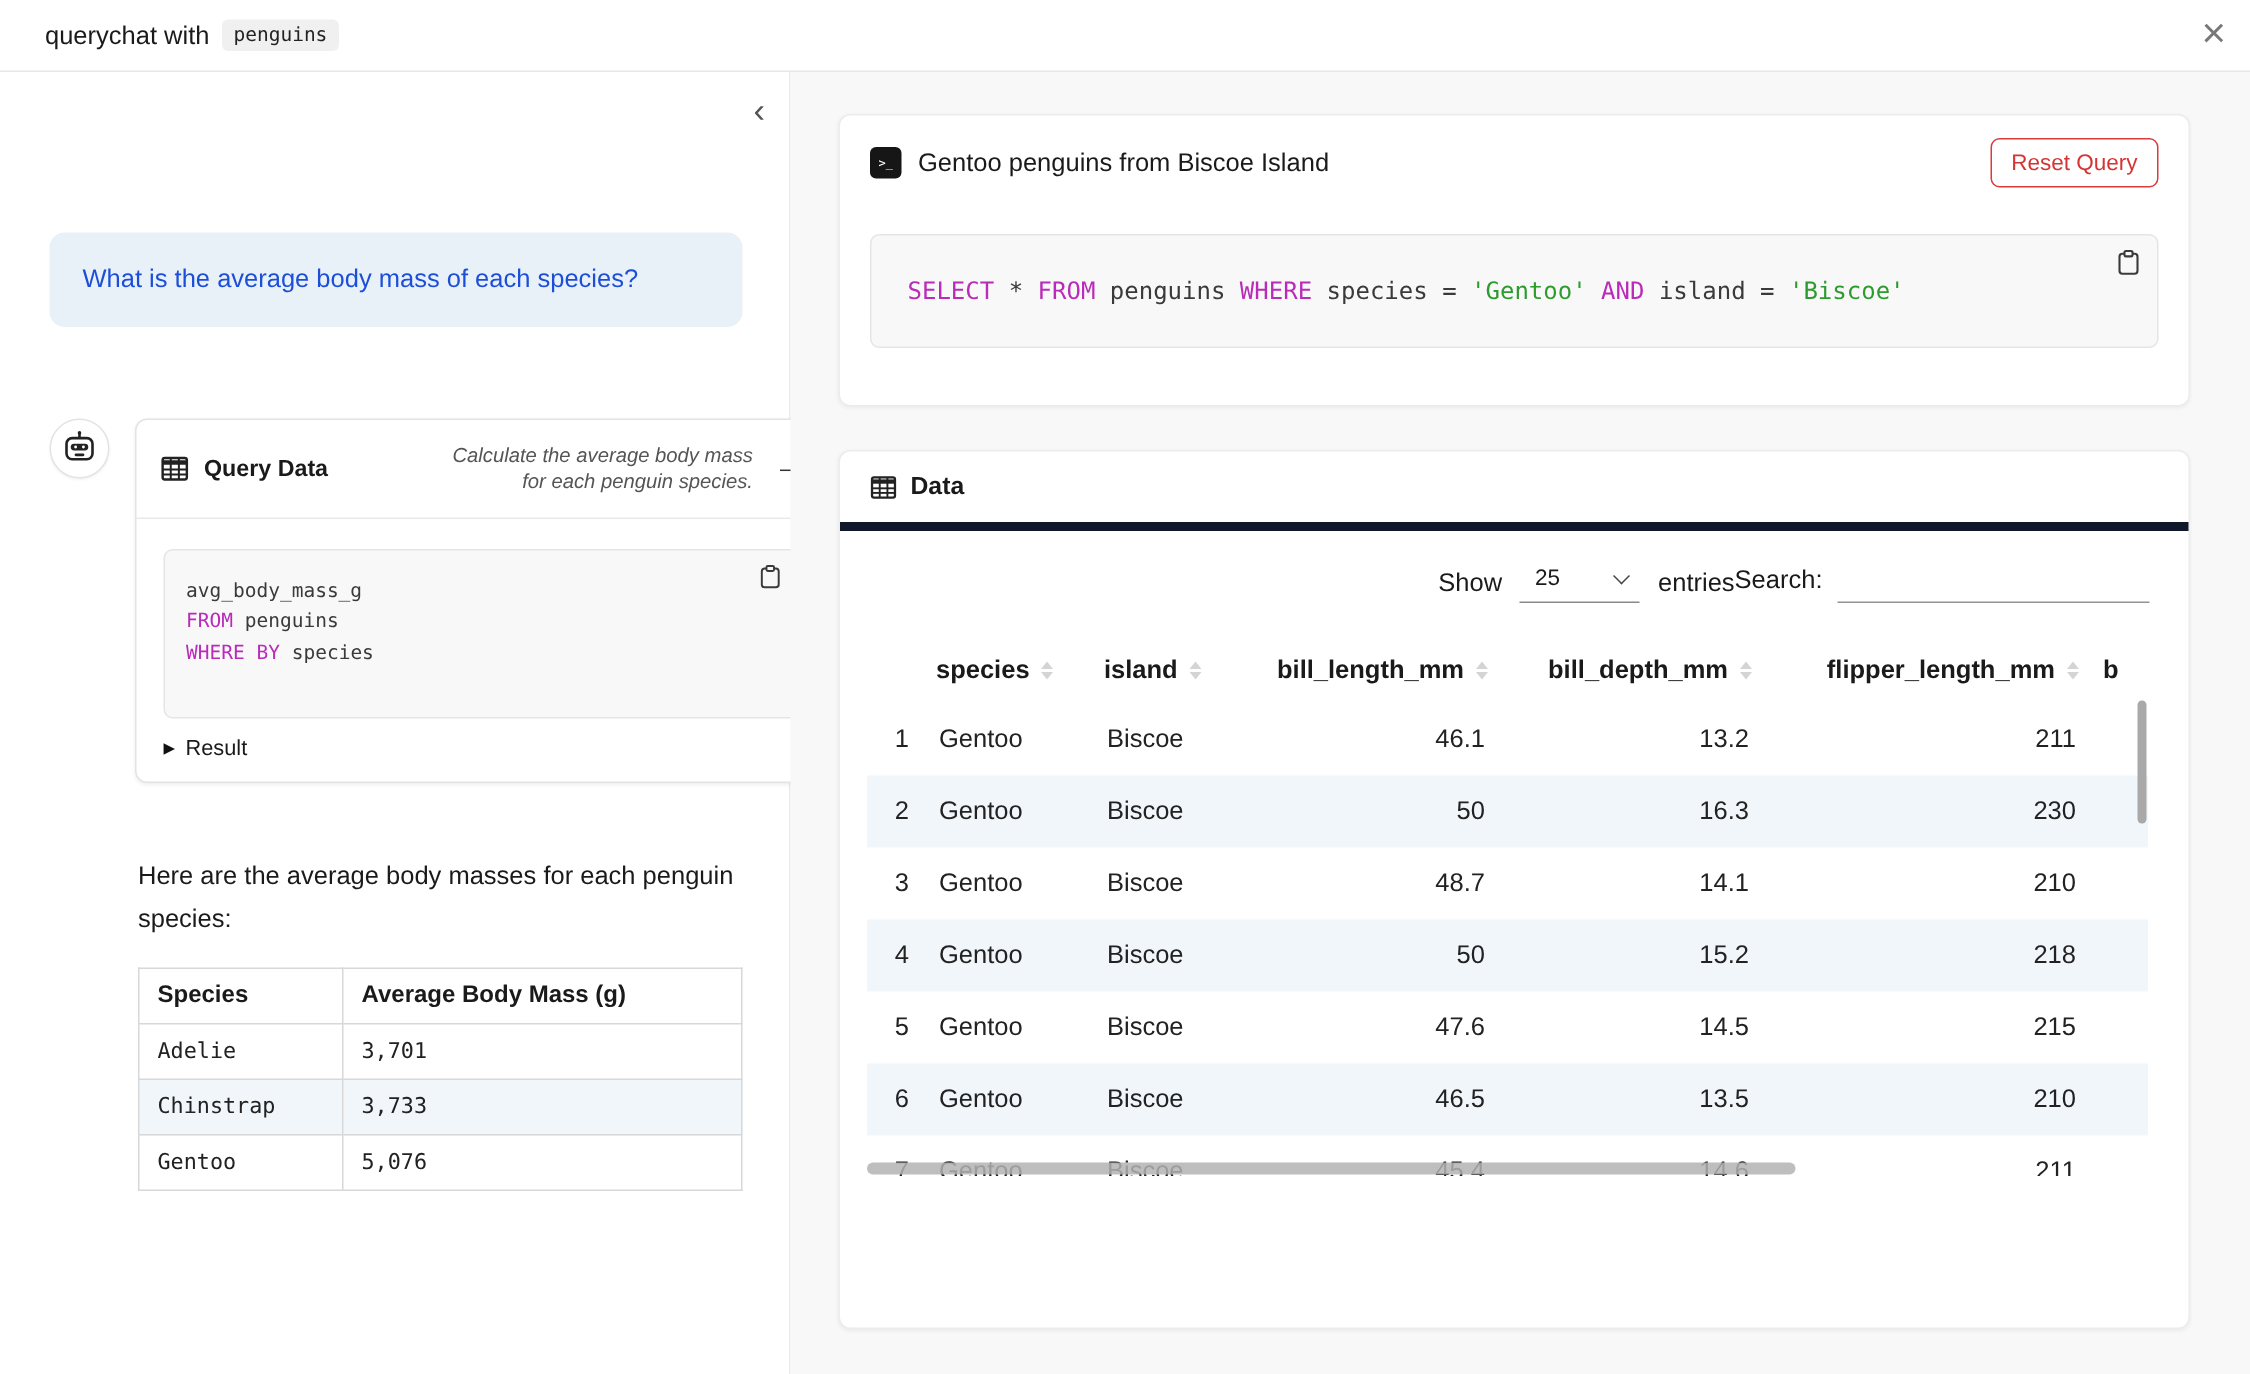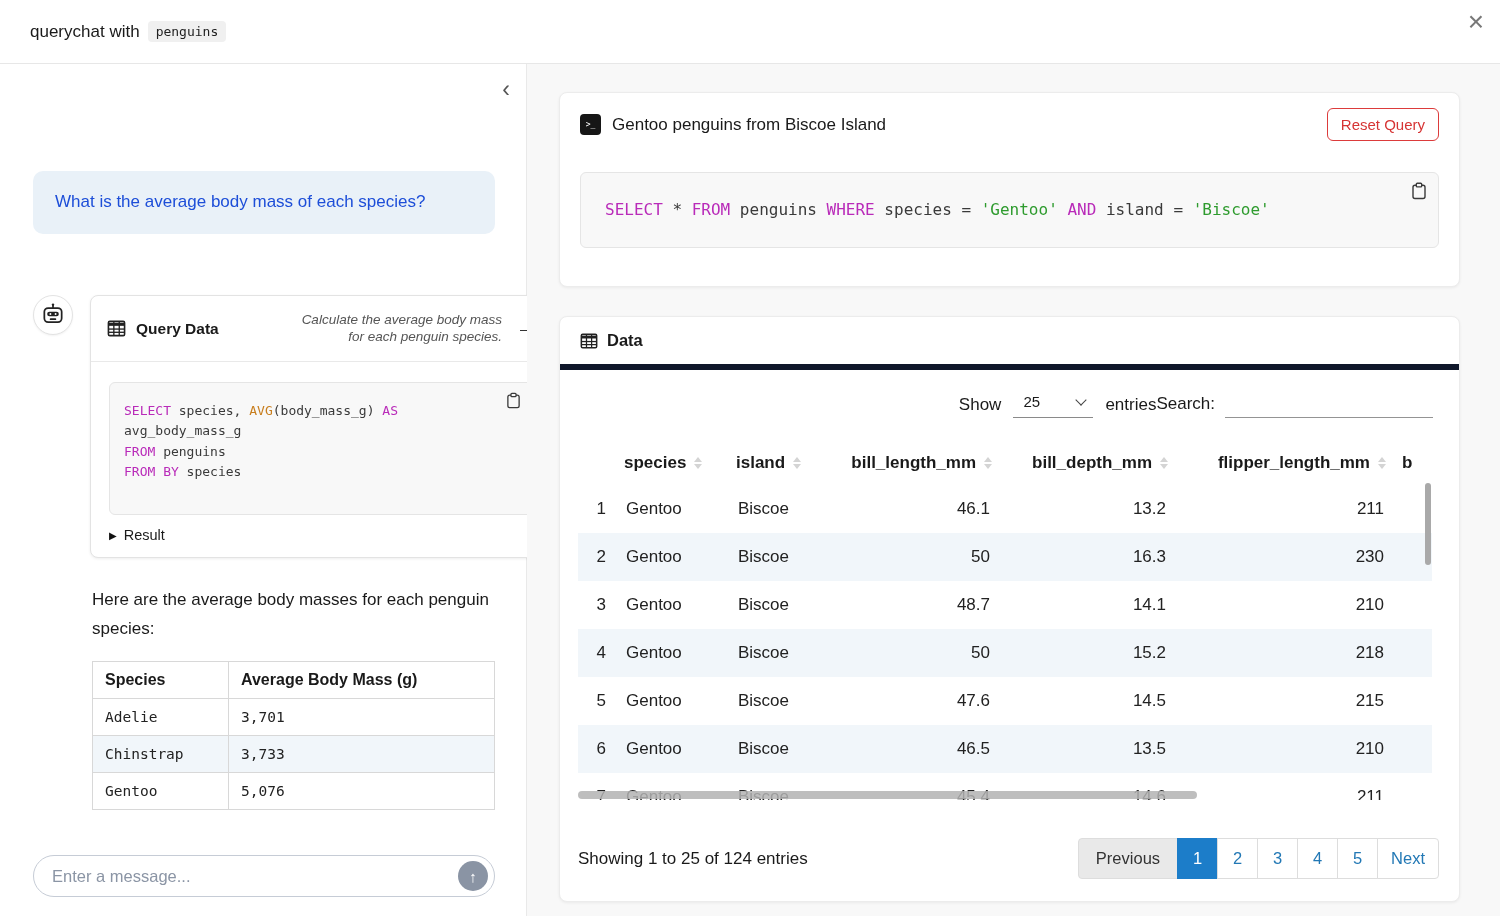--- a/index.html
+++ b/index.html
@@ -1,20 +1,20 @@
 <!DOCTYPE html>
 <html><head>
 <meta charset="utf-8">
 <style>
   *{margin:0;padding:0;box-sizing:border-box}
   html,body{width:1500px;height:916px;overflow:hidden;background:#fff;
     font-family:"Liberation Sans",sans-serif;color:#1a1a1a}
 
   
-  .topbar{height:64px;display:flex;align-items:center;padding:0 30px;
+  .topbar{height:48px;display:flex;align-items:center;padding:0 30px;
     border-bottom:1px solid #e7e7e7;position:relative;background:#fff}
   .topbar-title{font-size:17px}
   .ds-badge{font-family:"DejaVu Sans Mono",monospace;font-size:13px;background:#f0f0f0;
     border-radius:4px;padding:3px 8px;margin-left:8px;color:#222}
   .close-btn{position:absolute;right:16px;top:4px;font-size:28px;color:#787878;
     cursor:pointer;line-height:1.3;font-weight:300}
 
   .main{display:flex;height:868px}
 
   
@@ -181,24 +181,23 @@
           <span class="tc-minus">—</span>
         </div>
         <div class="tc-body">
           <div class="code-block code-sm">
             <span class="copy-btn">
               <svg viewBox="0 0 16 18" width="15" height="17" fill="none" stroke="#3a3a3a" stroke-width="1.4">
                 <rect x="2" y="3.2" width="12" height="13.3" rx="2"></rect>
                 <rect x="5.3" y="1.3" width="5.4" height="3.6" rx="1" fill="#f8f8f8"></rect>
               </svg>
             </span>
-          <div class="sql-line"><span class="tok-kw">SELECT</span><span> species, </span><span class="tok-fn">AVG</span><span>(body_mass_g) </span><span class="tok-kw">AS</span></div>
               <div class="sql-line"><span>avg_body_mass_g</span></div>
               <div class="sql-line"><span class="tok-kw">FROM</span><span> penguins</span></div>
-              <div class="sql-line"><span class="tok-kw">FROM BY</span><span> species</span></div>
+              <div class="sql-line"><span class="tok-kw">WHERE BY</span><span> species</span></div>
             </div>
           <div class="result-toggle">
             <span class="result-arrow">▶</span>
             <span>Result</span>
           </div>
         </div>
       </div>
     </div>
 
     <div class="answer">Here are the average body masses for each penguin species:</div>
@@ -219,26 +218,20 @@
             <td>Chinstrap</td>
             <td>3,733</td>
           </tr>
           <tr>
             <td>Gentoo</td>
             <td>5,076</td>
           </tr>
         </tbody>
     </table>
 
-    <div class="chat-input">
-      <input type="text" placeholder="Enter a message..." style="">
-      <span class="send-btn">
-          <span>↑</span>
-        </span>
-    </div>
   </div>
 
   <div class="right-panel">
 
     <div class="query-card">
       <div class="qc-header">
         <span class="term-icon">
             <span>&gt;_</span>
           </span>
         <span class="qc-title">Gentoo penguins from Biscoe Island</span>
@@ -368,28 +361,16 @@
                 <td class="al-r">14.6</td>
                 <td class="al-r">211</td>
                 <td class="al-l"></td>
               </tr>
             </tbody>
         </table>
         <div class="vscroll"></div>
         <div class="hscroll"></div>
       </div>
 
-      <div class="dc-footer">
-        <span class="footer-info">Showing 1 to 25 of 124 entries</span>
-        <div class="pagination">
-            <div class="pg pg-prev">Previous</div>
-            <div class="pg pg-active">1</div>
-            <div class="pg">2</div>
-            <div class="pg">3</div>
-            <div class="pg">4</div>
-            <div class="pg">5</div>
-            <div class="pg pg-next">Next</div>
-          </div>
-      </div>
     </div>
 
   </div>
 </div>
 
 </body></html>

